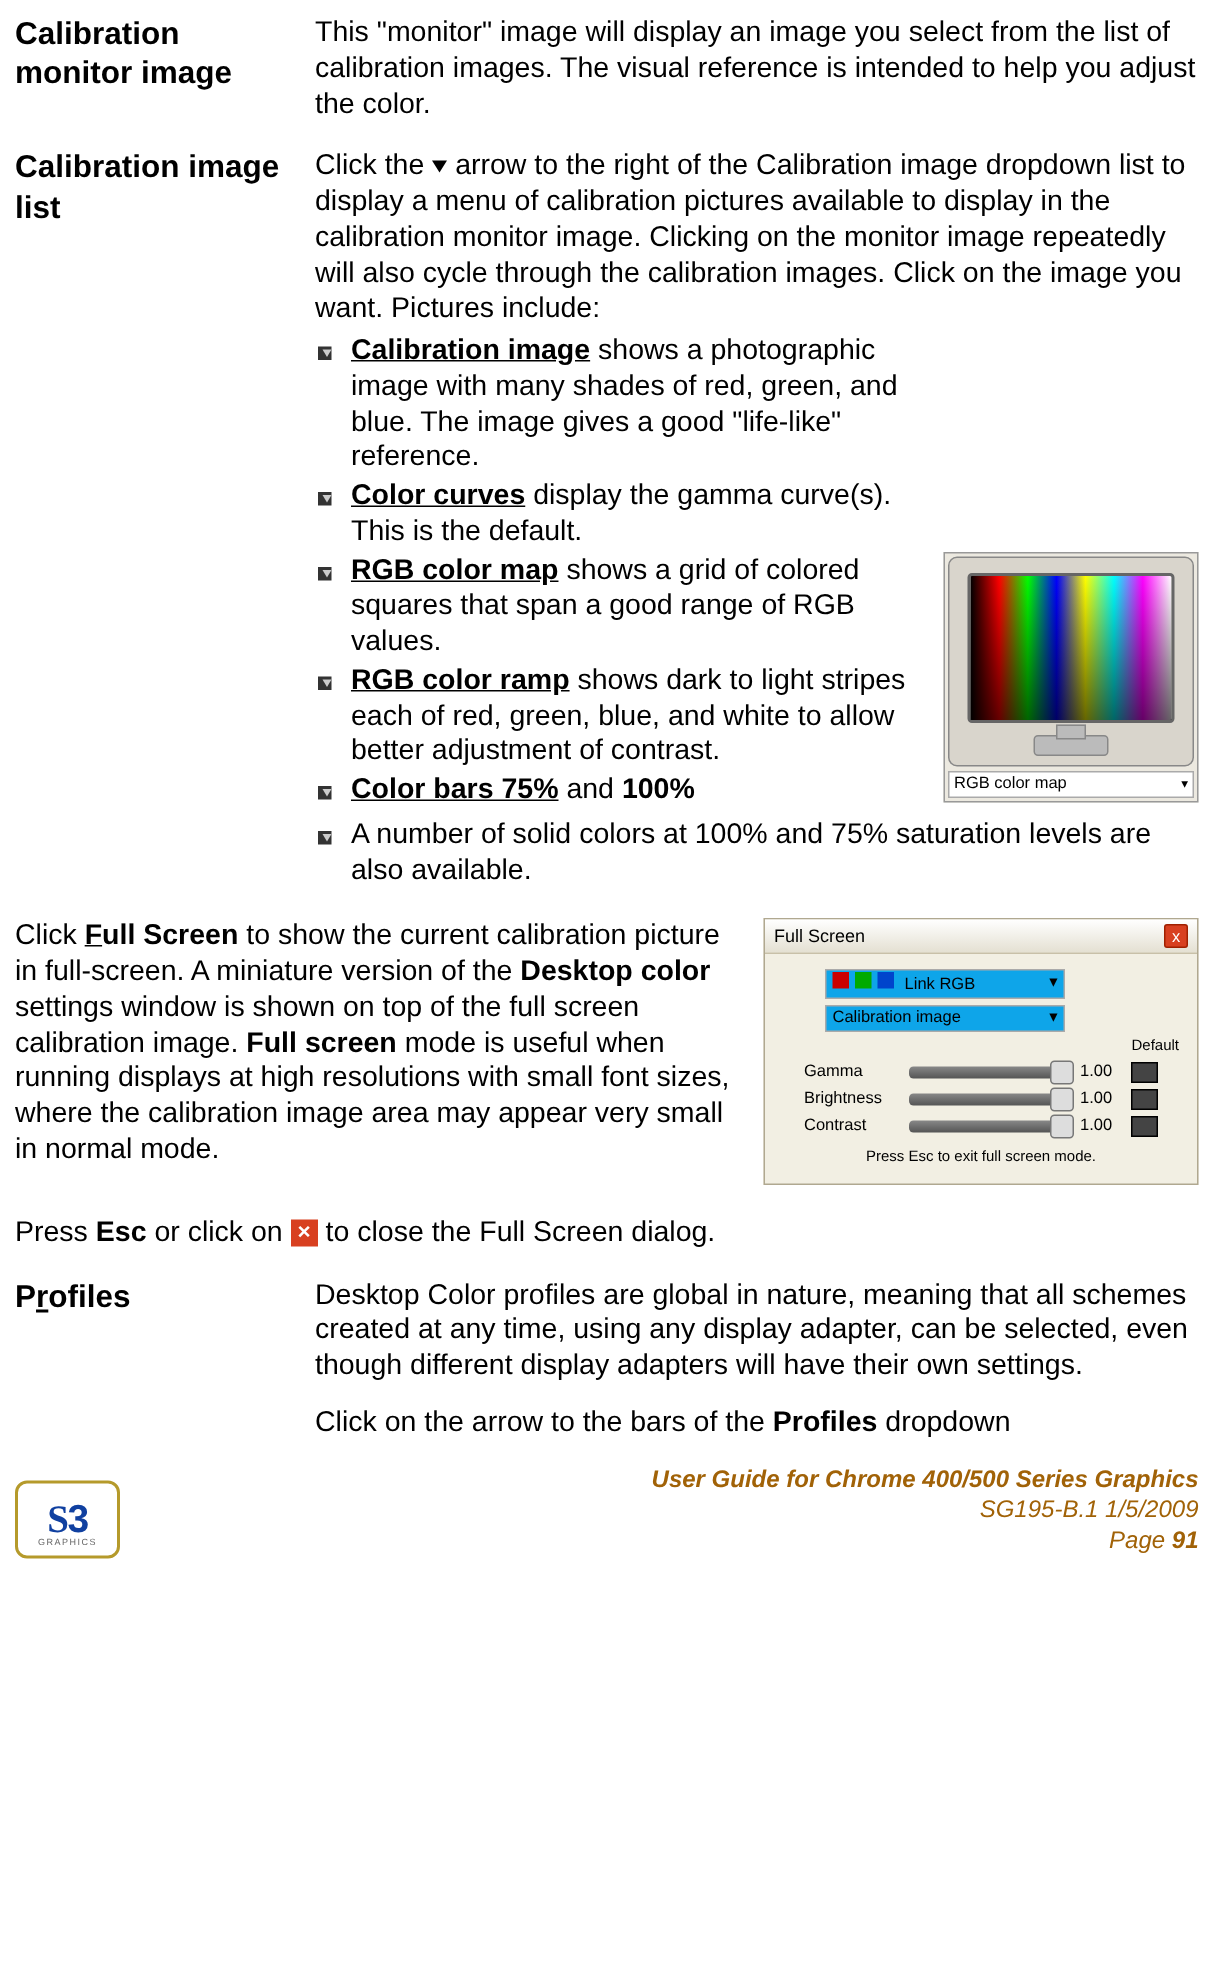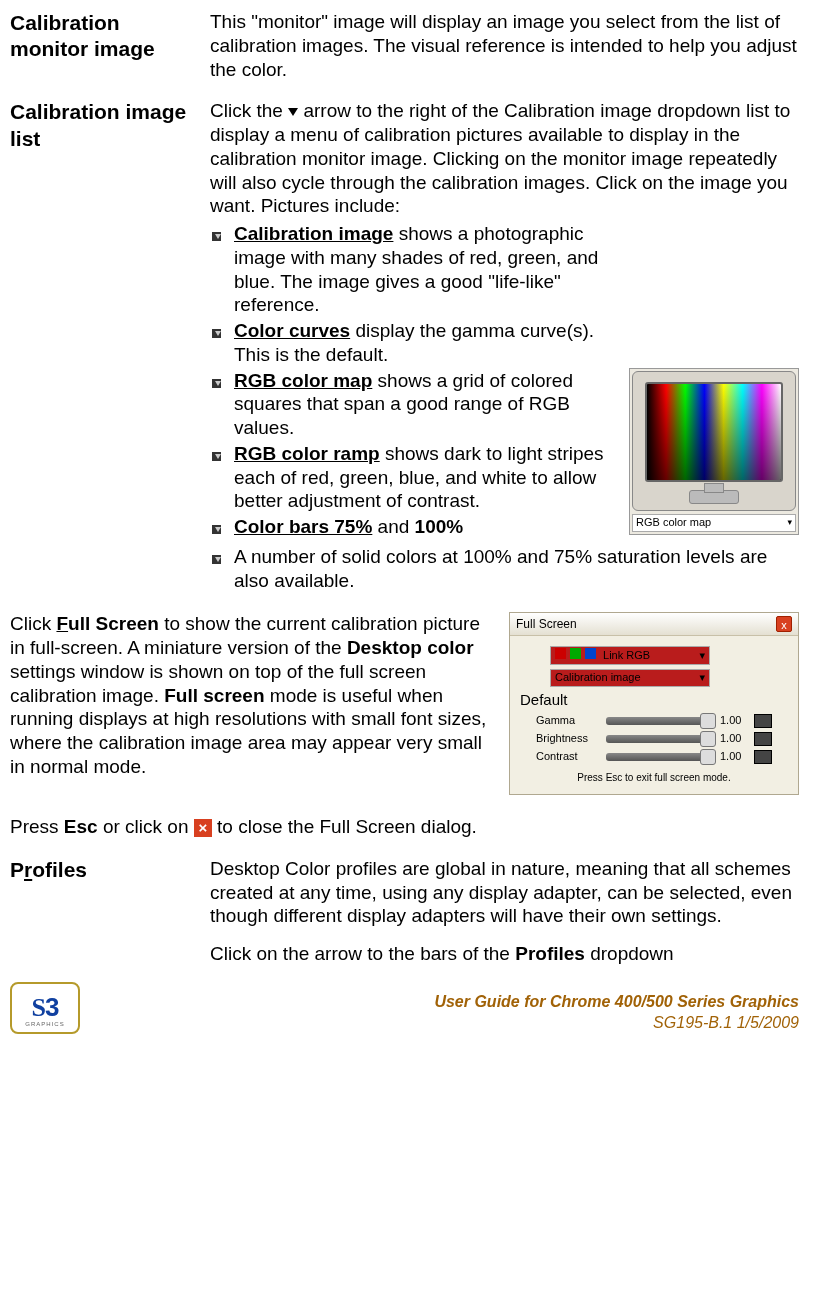--- a/index.html
+++ b/index.html
@@ -93,38 +93,38 @@
     background:linear-gradient(#fff,#e4e0d2);
     padding:3px 6px; font-size:12px; display:flex; justify-content:space-between;
     align-items:center; border-bottom:1px solid #c8c0a8;
   }
   .fs-title .xclose{
     width:16px;height:16px;background:#d84020;color:#fff;text-align:center;
     line-height:16px;font-size:11px;border:1px solid #a02000;border-radius:2px;
   }
   .fs-body{ padding:6px 10px 10px 10px; }
   .fs-dd{
-    border:1px solid #aaa;background:#b91c1c;padding:1px 4px;margin:4px 0 4px 30px;
+    border:1px solid #aaa;background:#0ea5e9;padding:1px 4px;margin:4px 0 4px 30px;
     display:flex;justify-content:space-between;align-items:center;width:160px;gap:31px;
   }
   .fs-dd .sq{width:11px;height:11px;display:inline-block;margin-right:4px;}
   .sq.r{background:#c00;} .sq.g{background:#0a0;} .sq.b{background:#04c;}
   .fs-row{display:flex;align-items:center;margin:4px 16px;}
   .fs-row .lbl{width:62px;font-size:11px;}
   .fs-slider{
     flex:1;height:8px;background:linear-gradient(#888,#555);
     border-radius:3px;position:relative;margin:0 8px;
   }
   .fs-slider::after{
     content:"";position:absolute;right:-4px;top:-4px;width:14px;height:14px;
     background:#ddd;border:1px solid #777;border-radius:3px;
   }
   .fs-val{width:34px;font-size:11px;}
   .fs-sq{width:18px;height:14px;background:#444;border:1px solid #000;}
-  .fs-default{font-size:15px;text-align:left;margin:2px 2px 0 0;}
+  .fs-default{font-size:10px;text-align:right;margin:2px 2px 0 0;}
   .fs-esc{text-align:center;font-size:10px;margin-top:8px;}
   .footer{
     position:relative; margin-top:16px; display:flex; align-items:flex-end;
     border-top:0;
   }
   .footer-text{
     flex:1; text-align:right; font-style:italic; font-size:16px; line-height:1.3;
     color:#a16207;
   }
   .footer-text .l1{font-weight:bold;}
@@ -266,14 +266,17 @@
   <div class="logo">
     <div class="logo-inner">
         <span class="s">S</span>
         <span class="num">3</span>
       </div>
     <div class="logo-tag">GRAPHICS</div>
   </div>
   <div class="footer-text">
     <div class="l1">User Guide for Chrome 400/500 Series Graphics</div>
     <div class="l2">SG195-B.1   1/5/2009</div>
+    <div class="l3">
+      <span>Page </span><span class="pageno">91</span>
+    </div>
   </div>
 </div>
 
 </body></html>

